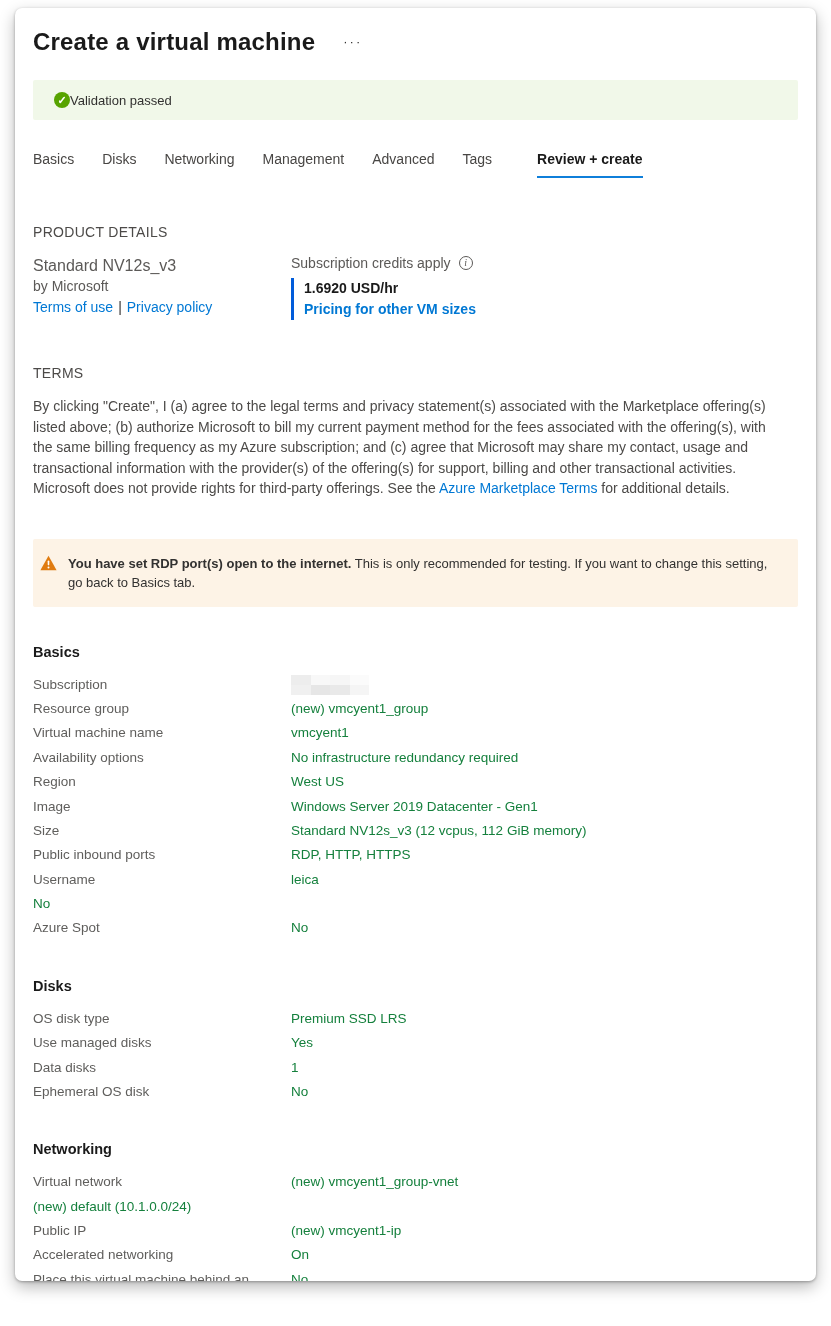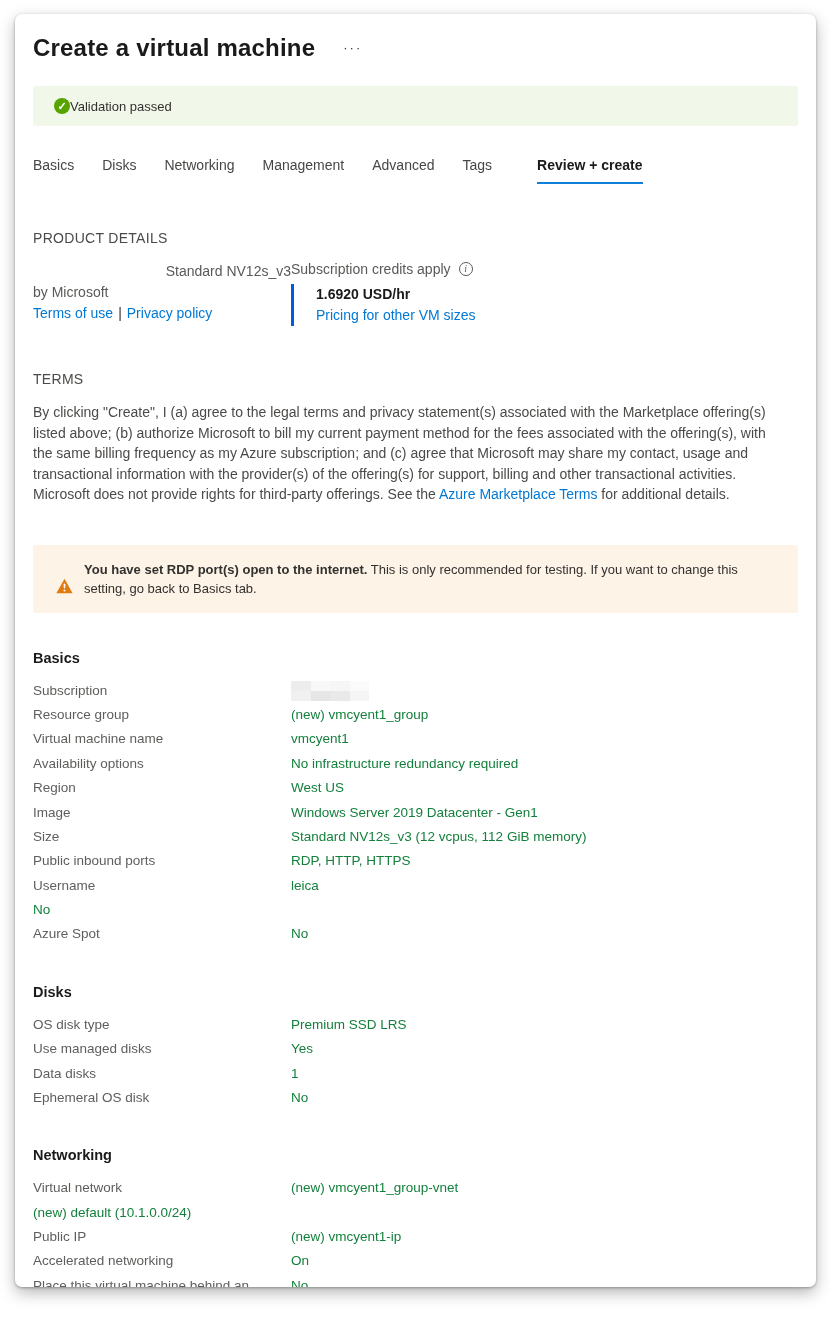--- a/index.html
+++ b/index.html
@@ -4,21 +4,21 @@
 <style>
   * { box-sizing: border-box; }
   html,body { margin:0; padding:0; }
   body {
     width:831px; height:1326px; background:#ffffff;
     font-family:"Liberation Sans", sans-serif;
     position:relative; overflow:hidden;
     color:#323130;
   }
   .card {
-    position:absolute; left:15px; top:14px; width:801px; height:1273px;
+    position:absolute; left:15px; top:8px; width:801px; height:1273px;
     background:#fff; border-radius:7px;
     box-shadow:0 1px 3px rgba(0,0,0,.30), 0 6px 16px rgba(0,0,0,.28);
     overflow:hidden; padding:0 18px;
   }
   
   .title-row { display:flex; align-items:center; margin-top:20px; }
   .page-title { font-size:24px; font-weight:700; color:#1a1a1a; letter-spacing:.2px; }
   .more-btn { margin-left:26px; color:#323130; font-size:13px; letter-spacing:2px; cursor:pointer; line-height:10px; padding:4px 2px; }
   
   .val-banner {
@@ -36,40 +36,40 @@
   .tab {
     font-size:14px; color:#484644; margin-right:28px; padding-bottom:9px;
     border-bottom:2px solid transparent; cursor:pointer; white-space:nowrap;
   }
   .tab.active { color:#1a1a1a; font-weight:700; border-bottom-color:#0f7fda;margin-left:17px; }
   
   .uc-heading { margin-top:45px; font-size:14px; color:#4c4a48; letter-spacing:.3px; }
   
   .product-grid { display:flex; margin-top:15px; }
   .product-left { width:258px; }
-  .product-name { font-size:14px; color:#5b5957; line-height:21px;text-align:right; }
+  .product-name { font-size:16px; color:#5b5957; line-height:21px; }
   .product-publisher { font-size:14px; color:#5b5957; line-height:21px; }
   .product-links { font-size:14px; line-height:21px; }
   .link { color:#0078d4; text-decoration:none; cursor:pointer; }
   .pipe { color:#323130; margin:0 5px; }
   .credits-row { display:flex; align-items:center; font-size:14px; color:#5b5957; }
   .info-icon {
     margin-left:8px; width:14px; height:14px; border:1px solid #5b5957; border-radius:50%;
     color:#5b5957; font-size:10px; line-height:12px; text-align:center; display:inline-block;
     font-family:"Liberation Serif", serif; font-style:italic; cursor:pointer;
   }
-  .price-block { margin-top:7px; border-left:3px solid #015cda; padding-left:22px; }
+  .price-block { margin-top:7px; border-left:3px solid #015cda; padding-left:10px; }
   .price-value { font-size:14px; font-weight:700; color:#1a1a1a; line-height:20px; }
-  .price-link { display:block; font-size:14px; line-height:22px; }
+  .price-link { display:block; font-size:14px; line-height:22px;font-weight:bold; }
   
   .terms-para { margin:15px 0 0 0; font-size:14px; line-height:20.5px; color:#4c4a48; width:743px; }
   
   .warn-banner {
     margin-top:40px; background:#fdf3e6; border-radius:2px;
-    display:flex; padding:15px 26px 15px 23px;align-items:flex-end;
+    display:flex; padding:15px 26px 15px 7px;
   }
   .warn-icon { flex:0 0 auto; margin-top:1px; }
   .warn-text { margin-left:11px; font-size:13px; line-height:19px; color:#323130; }
   .warn-text b { font-weight:700; }
   
   .section { margin-top:37px; }
   .section-heading { font-size:14.5px; font-weight:700; color:#1a1a1a; }
   .section-rows { margin-top:13px; }
   .detail-row { display:flex; font-size:13.5px; line-height:20px; padding:2.2px 0; }
   .row-label { width:258px; color:#5f5e5c; flex:0 0 auto; padding-right:4px; }

